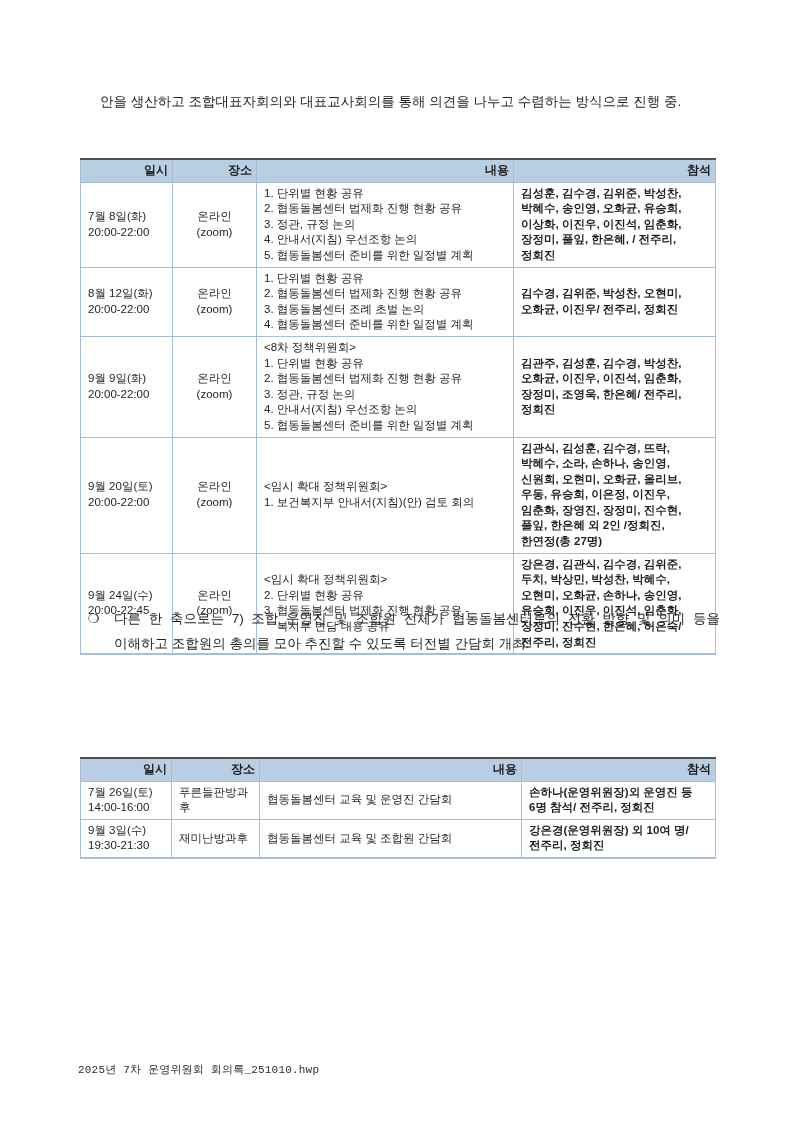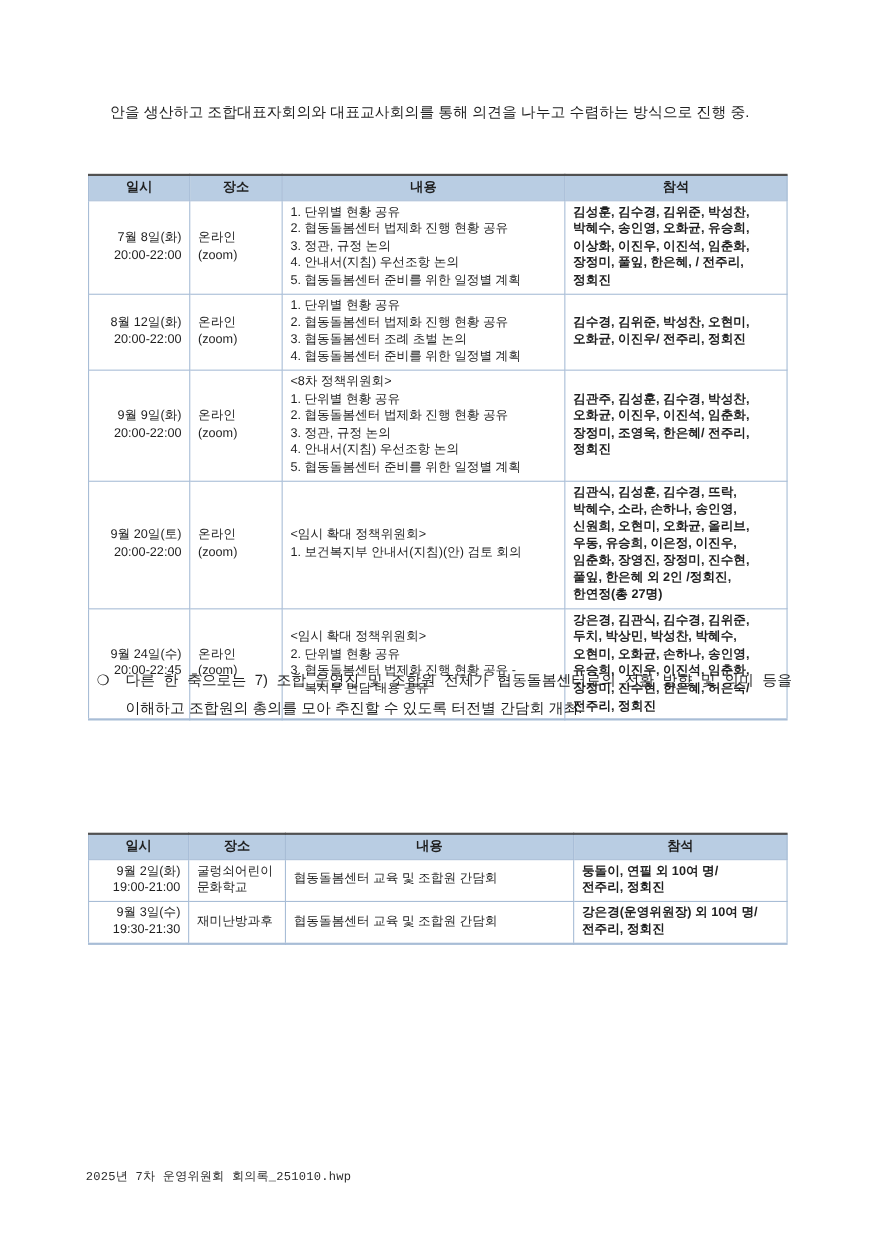--- a/index.html
+++ b/index.html
@@ -34,30 +34,30 @@
     border-collapse:collapse;table-layout:fixed;width:635px;
     font-size:11.5px;line-height:15.6px;color:var(--text);
     border-top:2px solid var(--top-border);
     border-bottom:2px solid var(--border);
   }
   .tbl1{position:absolute;left:80px;top:158px;}
   .tbl2{position:absolute;left:80px;top:757px;}
   th{
     background:var(--header-bg);
     border:1px solid var(--border);border-top:none;
-    font-size:12px;font-weight:bold;text-align:center;
+    font-size:12px;font-weight:bold;text-align:right;
     padding:3px 4px;height:20px;
   }
   td{
     border:1px solid var(--border);
     padding:3px 7px;vertical-align:middle;
     overflow-wrap:break-word;
   }
-  .c-date{text-align:right;white-space:pre-line;}
-  .tbl1 .c-place{text-align:left;}
+  .c-date{text-align:left;white-space:pre-line;}
+  .tbl1 .c-place{text-align:center;}
   .tbl2 .c-place{text-align:left;white-space:pre-line;}
   .c-content{white-space:pre-wrap;text-align:left;}
   .c-att{white-space:pre-line;text-align:left;font-weight:bold;}
 
   .footer-line{
     position:absolute;left:78px;top:1062px;margin:0;
     font-size:11px;color:#2b2b2b;letter-spacing:0.2px;font-family:Liberation Mono, monospace;
   }
 </style>
 </head>
@@ -171,27 +171,27 @@
     <thead>
       <tr>
         <th>일시</th>
         <th>장소</th>
         <th>내용</th>
         <th>참석</th>
       </tr>
     </thead>
     <tbody>
       <tr>
-        <td class="c-date">9월 2일(화)
-19:00-21:00</td>
-        <td class="c-place">굴렁쇠어린이
-문화학교</td>
-        <td class="c-content">협동돌봄센터 교육 및 조합원 간담회</td>
-        <td class="c-att">둥돌이, 연필 외 10여 명/
-전주리, 정회진</td>
+        <td class="c-date">7월 26일(토)
+14:00-16:00</td>
+        <td class="c-place">푸른들판방과
+후</td>
+        <td class="c-content">협동돌봄센터 교육 및 운영진 간담회</td>
+        <td class="c-att">손하나(운영위원장)외 운영진 등
+6명 참석/ 전주리, 정회진</td>
       </tr>
       <tr>
         <td class="c-date">9월 3일(수)
 19:30-21:30</td>
         <td class="c-place">재미난방과후</td>
         <td class="c-content">협동돌봄센터 교육 및 조합원 간담회</td>
         <td class="c-att">강은경(운영위원장) 외 10여 명/
 전주리, 정회진</td>
       </tr>
     </tbody>

